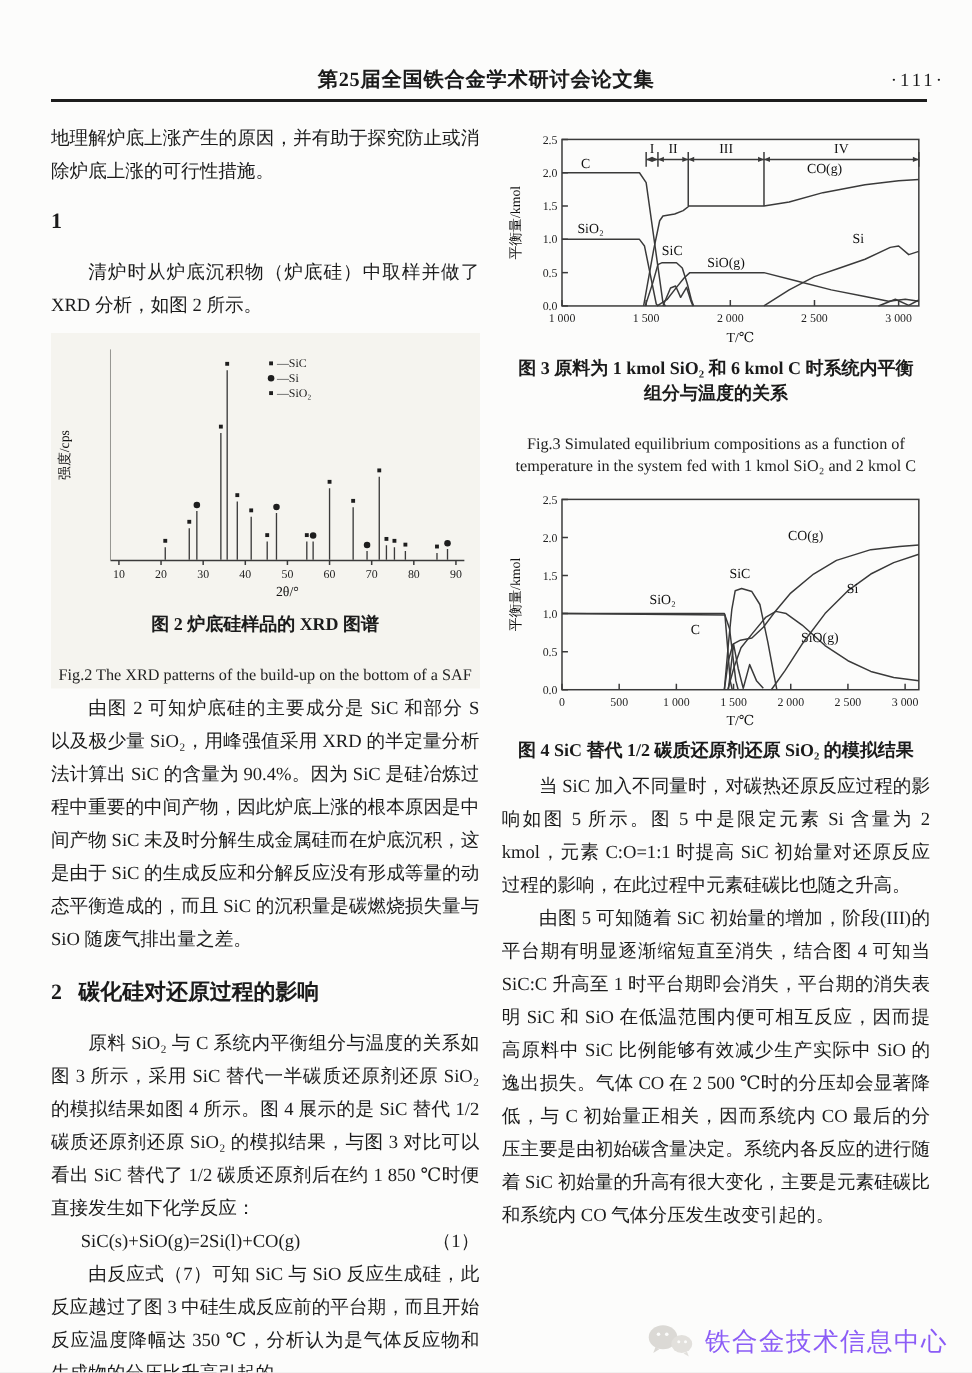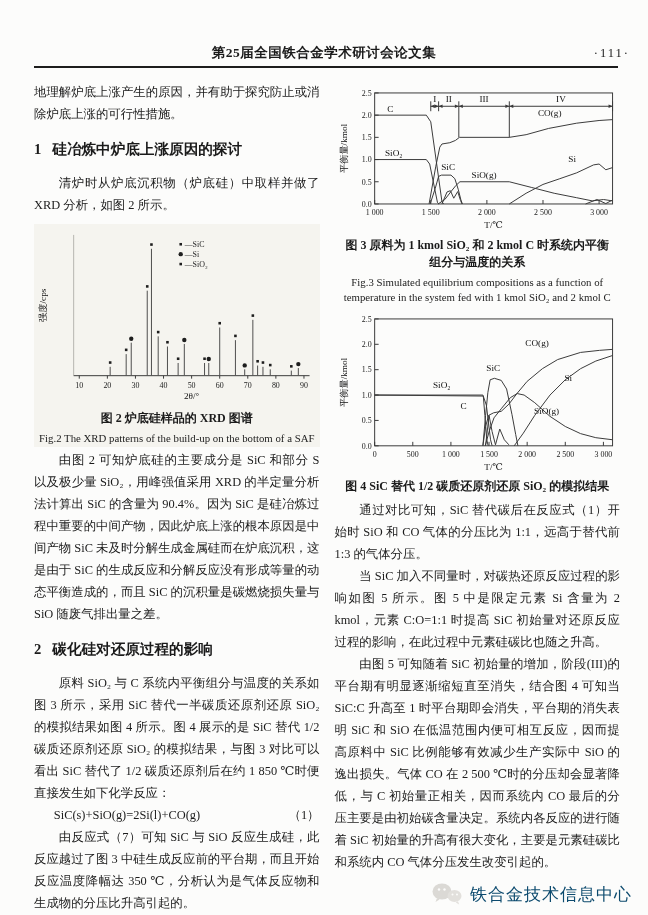--- a/index.html
+++ b/index.html
@@ -13,22 +13,22 @@
   .cols{display:flex;gap:15px;padding:13px 28px 0 34px;align-items:flex-start;}
   .col{flex:1;min-width:0;}
   .para{font-size:12.4px;line-height:22px;text-align:justify;text-indent:2em;}
   .noind{text-indent:0;}
   .sec{font-size:14.6px;font-weight:bold;margin:15px 0 13px;display:flex;gap:11px;align-items:baseline;}
   .eq{display:flex;justify-content:space-between;font-size:12.4px;line-height:22px;padding-left:1.6em;}
   .fig{margin:6px 0 4px;}
   .fig2{background:#f5f4ef;padding:3px 0 1px;margin:8px 0 2px;}
   .chart{width:100%;height:auto;display:block;}
   .cap-cn{font-size:12px;font-weight:bold;text-align:center;line-height:17px;margin-top:3px;padding:0 8px;}
-  .cap-en{font-size:10.8px;text-align:center;line-height:15px;margin-top:4px;color:#222;padding:0 2px;}
-  .wm{position:absolute;right:16px;bottom:8px;display:flex;align-items:center;gap:6px;color:#0c4a6e;font-size:17px;letter-spacing:1px;}
+  .cap-en{font-size:10.8px;text-align:center;line-height:15px;margin-top:18px;color:#222;padding:0 2px;}
+  .wm{position:absolute;right:16px;bottom:8px;display:flex;align-items:center;gap:6px;color:#8b5cf6;font-size:17px;letter-spacing:1px;}
   svg text{font-family:"Liberation Serif","DejaVu Serif",serif;}
   .tk{font-size:8px;fill:#222;}
   .cl{font-size:9.3px;fill:#111;}
   .axl{font-size:9.3px;fill:#111;}
 </style>
 </head>
 <body>
 
 <div class="page">
 
@@ -38,21 +38,20 @@
   </header>
   <div class="rule"></div>
 
   <main class="cols">
 
     <section class="col">
       <p class="para noind">地理解炉底上涨产生的原因，并有助于探究防止或消除炉底上涨的可行性措施。</p>
 
       <h2 class="sec">
         <span>1</span>
-        <span>硅冶炼中炉底上涨原因的探讨</span>
       </h2>
 
       <p class="para">清炉时从炉底沉积物（炉底硅）中取样并做了 XRD 分析，如图 2 所示。</p>
 
       <figure class="fig fig2">
         <svg class="chart" viewBox="0 0 288 182">
             <g>
               <line x1="40" y1="150" x2="278" y2="150" stroke="#3a3a3a"></line>
               <line x1="40" y1="8" x2="40" y2="150" stroke="#8a8a86" stroke-width="0.6"></line>
               <line x1="45.666666666666664" y1="150" x2="45.666666666666664" y2="153" stroke="#3a3a3a"></line>
@@ -207,21 +206,21 @@
               <line x1="96.60377358490567" y1="14.439999999999984" x2="96.60377358490567" y2="24.439999999999984" stroke="#3a3a3a"></line>
               <line x1="104.52830188679245" y1="14.439999999999984" x2="104.52830188679245" y2="24.439999999999984" stroke="#3a3a3a"></line>
               <line x1="124.90566037735849" y1="14.439999999999984" x2="124.90566037735849" y2="50.8" stroke="#3a3a3a"></line>
               <line x1="175.8490566037736" y1="14.439999999999984" x2="175.8490566037736" y2="50.8" stroke="#3a3a3a"></line>
               <line x1="280" y1="14.439999999999984" x2="280" y2="24.439999999999984" stroke="#3a3a3a"></line>
               <text x="160" y="142" text-anchor="middle" class="axl">T/℃</text>
               <text x="12" y="62" text-anchor="middle" class="axl" transform="rotate(-90 12 62)">平衡量/kmol</text>
             </g>
           </svg>
         <figcaption>
-          <div class="cap-cn">图 3 原料为 1 kmol SiO₂ 和 2 kmol C 时系统内平衡组分与温度的关系</div>
+          <div class="cap-cn">图 3 原料为 1 kmol SiO₂ 和 6 kmol C 时系统内平衡组分与温度的关系</div>
           <div class="cap-en">Fig.3 Simulated equilibrium compositions as a function of temperature in the system fed with 1 kmol SiO₂ and 2 kmol C</div>
         </figcaption>
       </figure>
 
       <figure class="fig">
         <svg class="chart" viewBox="0 0 288 166">
             <g>
               <rect x="40" y="8" width="240" height="128" fill="none" stroke="#3a3a3a" stroke-width="1"></rect>
               <line x1="40" y1="136" x2="40" y2="132" stroke="#3a3a3a"></line>
               <text x="40" y="147" text-anchor="middle" class="tk">0</text>
@@ -264,21 +263,20 @@
               <polyline points="151.9,136.0 155.4,105.3 158.5,121.7 161.9,135.0 166.2,119.1 170.8,129.9 175.4,135.0" fill="none" stroke="#3a3a3a" stroke-width="1" stroke-linejoin="round"></polyline>
               <text x="160" y="160" text-anchor="middle" class="axl">T/℃</text>
               <text x="12" y="72" text-anchor="middle" class="axl" transform="rotate(-90 12 72)">平衡量/kmol</text>
             </g>
           </svg>
         <figcaption>
           <div class="cap-cn">图 4 SiC 替代 1/2 碳质还原剂还原 SiO₂ 的模拟结果</div>
         </figcaption>
       </figure>
 
-      <p class="para">通过对比可知，SiC 替代碳后在反应式（1）开始时 SiO 和 CO 气体的分压比为 1:1，远高于替代前 1:3 的气体分压。</p>
       <p class="para">当 SiC 加入不同量时，对碳热还原反应过程的影响如图 5 所示。图 5 中是限定元素 Si 含量为 2 kmol，元素 C:O=1:1 时提高 SiC 初始量对还原反应过程的影响，在此过程中元素硅碳比也随之升高。</p>
       <p class="para">由图 5 可知随着 SiC 初始量的增加，阶段(III)的平台期有明显逐渐缩短直至消失，结合图 4 可知当 SiC:C 升高至 1 时平台期即会消失，平台期的消失表明 SiC 和 SiO 在低温范围内便可相互反应，因而提高原料中 SiC 比例能够有效减少生产实际中 SiO 的逸出损失。气体 CO 在 2 500 ℃时的分压却会显著降低，与 C 初始量正相关，因而系统内 CO 最后的分压主要是由初始碳含量决定。系统内各反应的进行随着 SiC 初始量的升高有很大变化，主要是元素硅碳比和系统内 CO 气体分压发生改变引起的。</p>
     </section>
 
   </main>
 
   <div class="wm">
     <svg class="wm-icon" width="34" height="26" viewBox="0 0 34 26">
       <ellipse cx="12" cy="10.5" rx="9.5" ry="8" fill="#dbd9d5"></ellipse>
       <circle cx="9" cy="8.5" r="1.2" fill="#fcfcfb"></circle>

